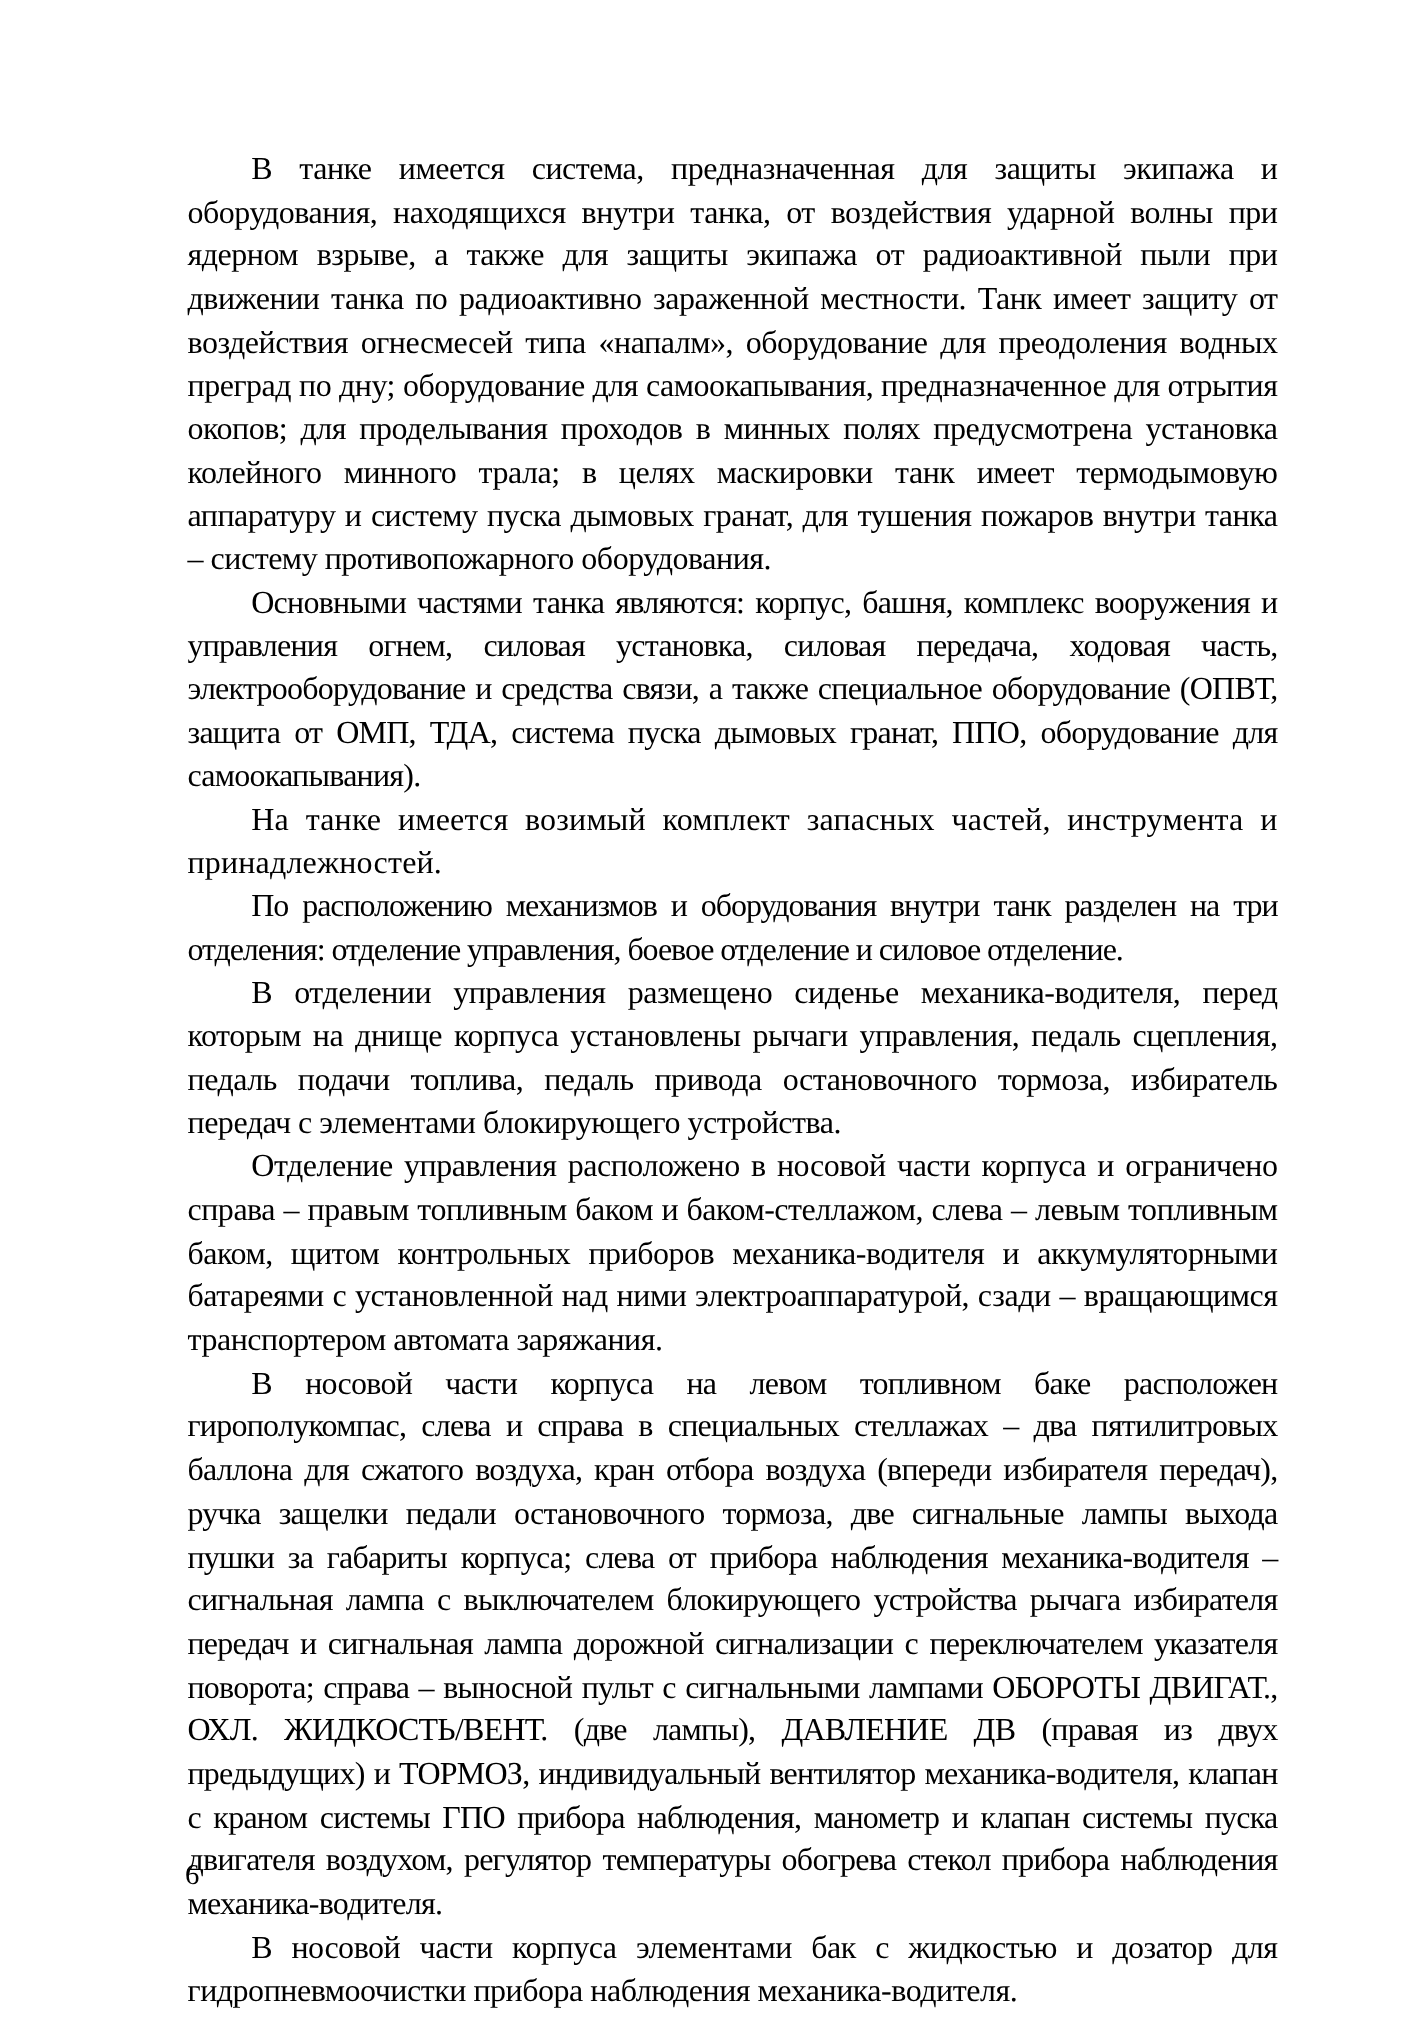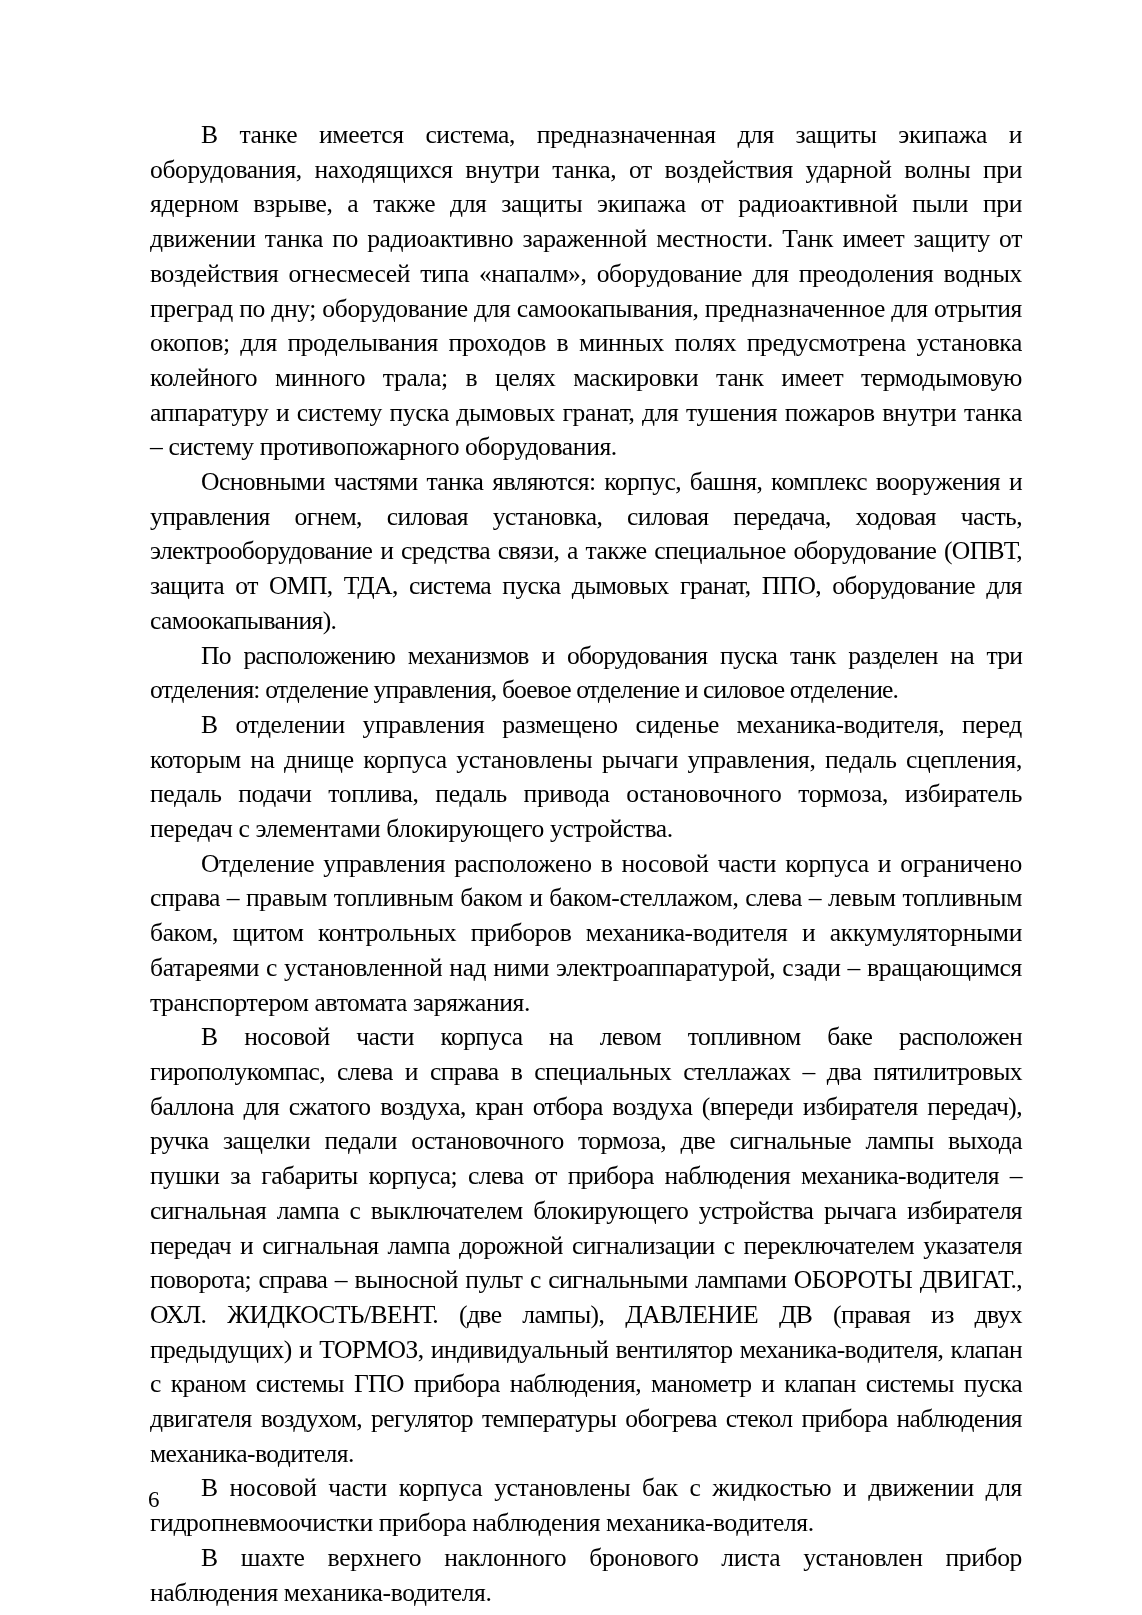--- a/index.html
+++ b/index.html
@@ -68,30 +68,31 @@
 <body>
 
 <div class="page">
 
   <div class="text-block">
 
     <p class="para t-tight">В танке имеется система, предназначенная для защиты экипажа и оборудования, находящихся внутри танка, от воздействия ударной волны при ядерном взрыве, а также для защиты экипажа от радиоактивной пыли при движении танка по радиоактивно зараженной местности. Танк имеет защиту от воздействия огнесмесей типа «напалм», оборудование для преодоления водных преград по дну; оборудование для самоокапывания, предназначенное для отрытия окопов; для проделывания проходов в минных полях предусмотрена установка колейного минного трала; в целях маскировки танк имеет термодымовую аппаратуру и систему пуска дымовых гранат, для тушения пожаров внутри танка – систему противопожарного оборудования.</p>
 
     <p class="para t-tight2">Основными частями танка являются: корпус, башня, комплекс вооружения и управления огнем, силовая установка, силовая передача, ходовая часть, электрооборудование и средства связи, а также специальное оборудование (ОПВТ, защита от ОМП, ТДА, система пуска дымовых гранат, ППО, оборудование для самоокапывания).</p>
 
+    <p class="para t-loose">На танке имеется возимый комплект запасных частей, инструмента и принадлежностей.</p>
 
-    <p class="para t-tight3">По расположению механизмов и оборудования пуска танк разделен на три отделения: отделение управления, боевое отделение и силовое отделение.</p>
+    <p class="para t-tight3">По расположению механизмов и оборудования внутри танк разделен на три отделения: отделение управления, боевое отделение и силовое отделение.</p>
 
     <p class="para t-tight">В отделении управления размещено сиденье механика-водителя, перед которым на днище корпуса установлены рычаги управления, педаль сцепления, педаль подачи топлива, педаль привода остановочного тормоза, избиратель передач с элементами блокирующего устройства.</p>
 
     <p class="para t-tight">Отделение управления расположено в носовой части корпуса и ограничено справа – правым топливным баком и баком-стеллажом, слева – левым топливным баком, щитом контрольных приборов механика-водителя и аккумуляторными батареями с установленной над ними электроаппаратурой, сзади – вращающимся транспортером автомата заряжания.</p>
 
     <p class="para t-tight2">В носовой части корпуса на левом топливном баке расположен гирополукомпас, слева и справа в специальных стеллажах – два пятилитровых баллона для сжатого воздуха, кран отбора воздуха (впереди избирателя передач), ручка защелки педали остановочного тормоза, две сигнальные лампы выхода пушки за габариты корпуса; слева от прибора наблюдения механика-водителя – сигнальная лампа с выключателем блокирующего устройства рычага избирателя передач и сигнальная лампа дорожной сигнализации с переключателем указателя поворота; справа – выносной пульт с сигнальными лампами ОБОРОТЫ ДВИГАТ., ОХЛ. ЖИДКОСТЬ/ВЕНТ. (две лампы), ДАВЛЕНИЕ ДВ (правая из двух предыдущих) и ТОРМОЗ, индивидуальный вентилятор механика-водителя, клапан с краном системы ГПО прибора наблюдения, манометр и клапан системы пуска двигателя воздухом, регулятор температуры обогрева стекол прибора наблюдения механика-водителя.</p>
 
-    <p class="para t-tight">В носовой части корпуса установлены бак с жидкостью и движении для гидропневмоочистки прибора наблюдения механика-водителя.</p>
+    <p class="para t-tight">В носовой части корпуса элементами бак с жидкостью и дозатор для гидропневмоочистки прибора наблюдения механика-водителя.</p>
 
     <p class="para t-tight">В шахте верхнего наклонного бронового листа установлен прибор наблюдения механика-водителя.</p>
 
   </div>
 
   <div class="page-number">6</div>
 
 </div>
 
 </body></html>

